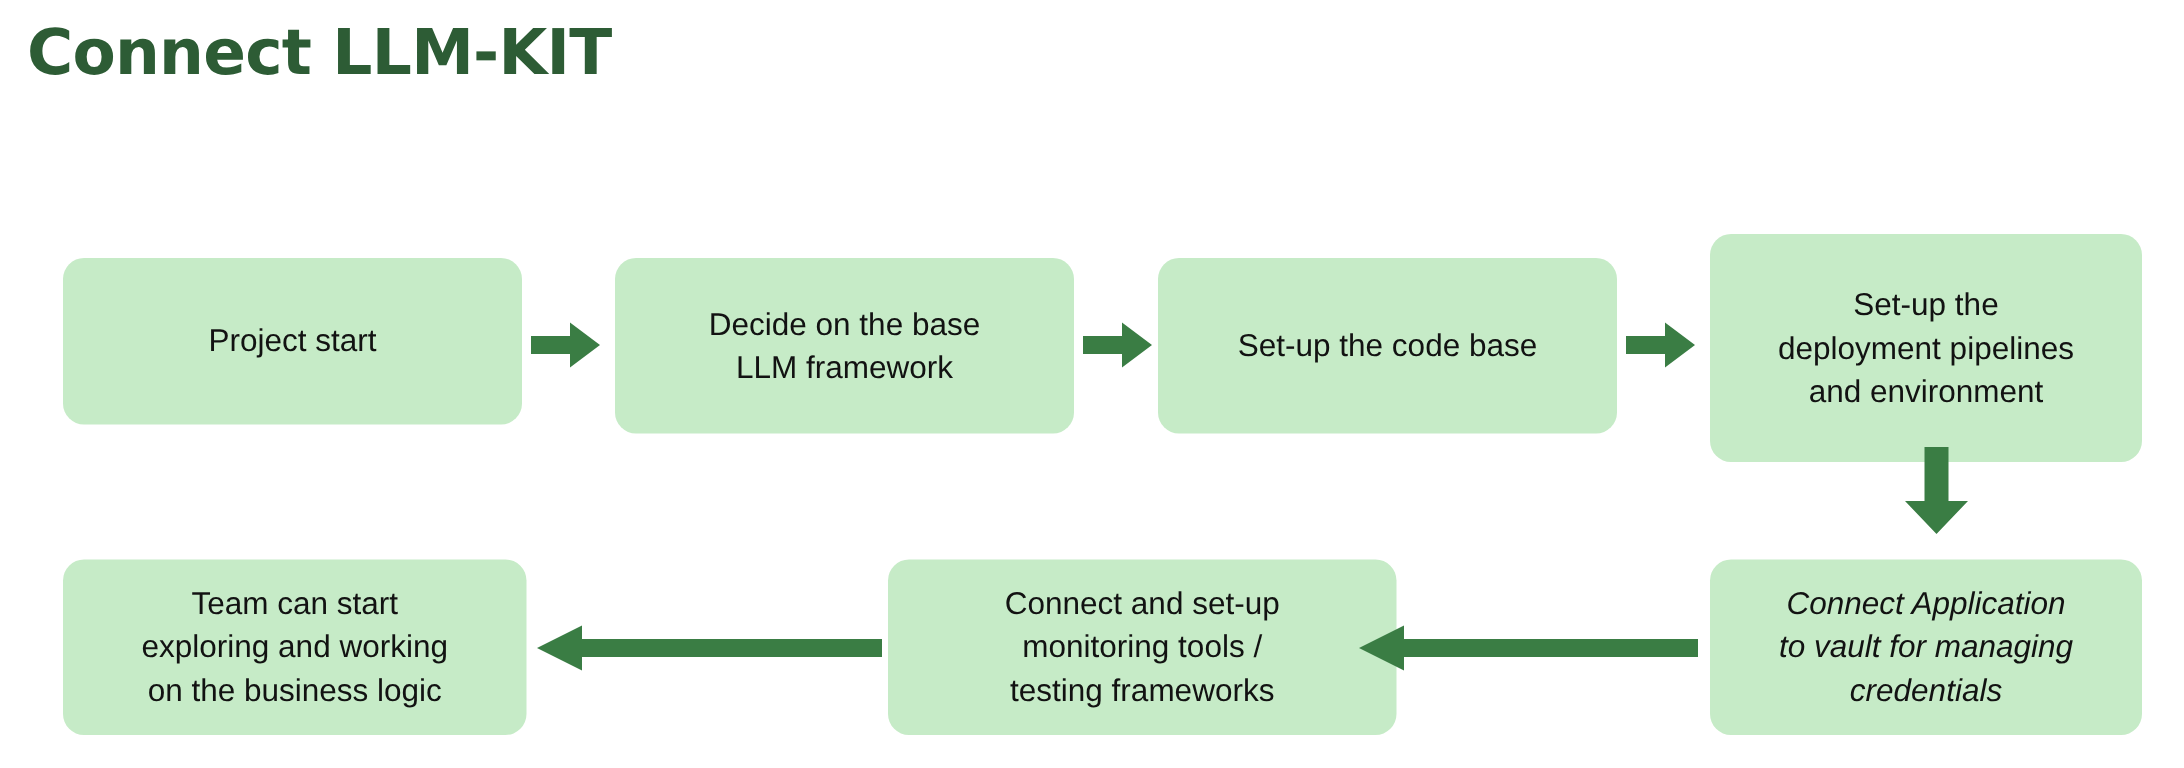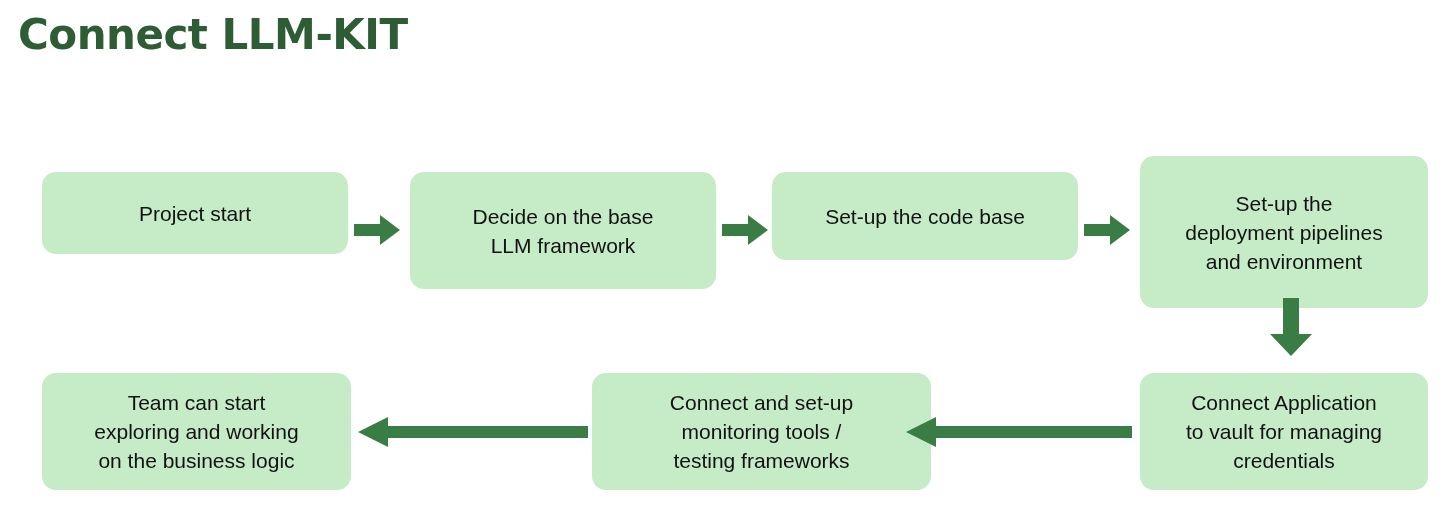--- a/index.html
+++ b/index.html
@@ -41,29 +41,29 @@
     font-family: "Liberation Sans", sans-serif;
     padding: 0 8px;
     box-sizing: border-box;
   }
   .node-label {
     white-space: pre-line;
     display: block;
   }
 
   
-  #node-project-start      { left: 42px;   top: 172px; width: 306px; height: 82px; }
+  #node-project-start      { left: 42px;   top: 172px; width: 306px; height: 111px; }
   #node-decide-framework   { left: 410px;  top: 172px; width: 306px; height: 117px; }
-  #node-code-base          { left: 772px;  top: 172px; width: 306px; height: 88px; }
+  #node-code-base          { left: 772px;  top: 172px; width: 306px; height: 117px; }
   #node-deployment         { left: 1140px; top: 156px; width: 288px; height: 152px; text-align: center; }
 
   
   #node-team-start         { left: 42px;   top: 373px; width: 309px; height: 117px; justify-content: center; }
   #node-monitoring         { left: 592px;  top: 373px; width: 339px; height: 117px; }
-  #node-vault              { left: 1140px; top: 373px; width: 288px; height: 117px; }
+  #node-vault              { left: 1140px; top: 373px; width: 288px; height: 117px; font-style: italic; }
 
   
   .arrow {
     position: absolute;
     display: block;
   }
   .arrow svg { display: block; }
 
   #arrow-1 { left: 354px;  top: 214px; }
   #arrow-2 { left: 722px;  top: 214px; }

